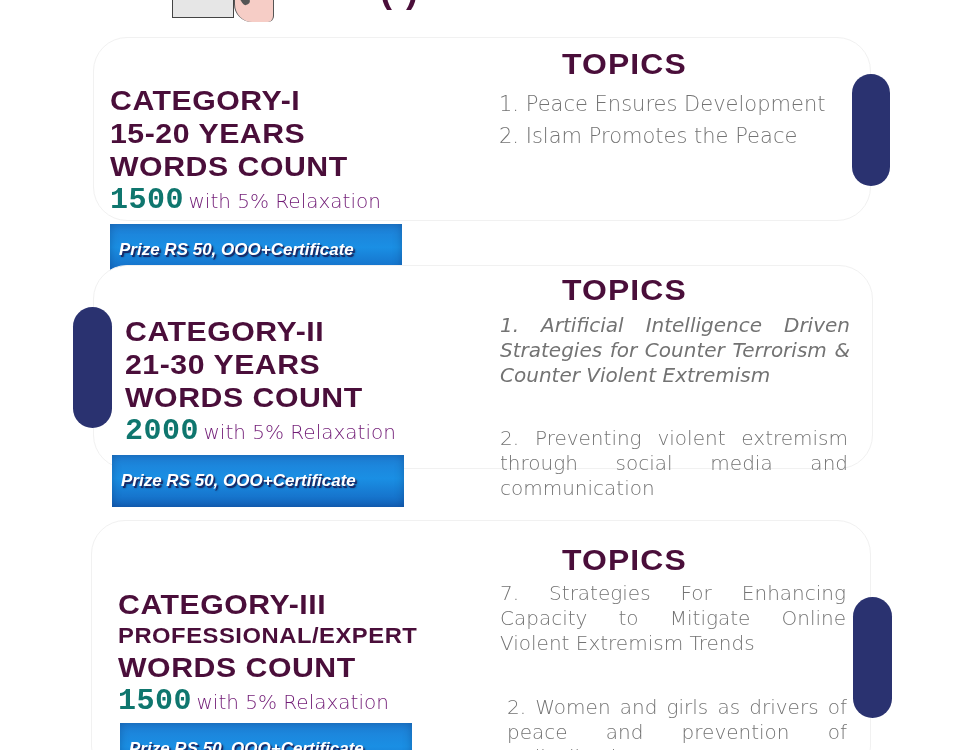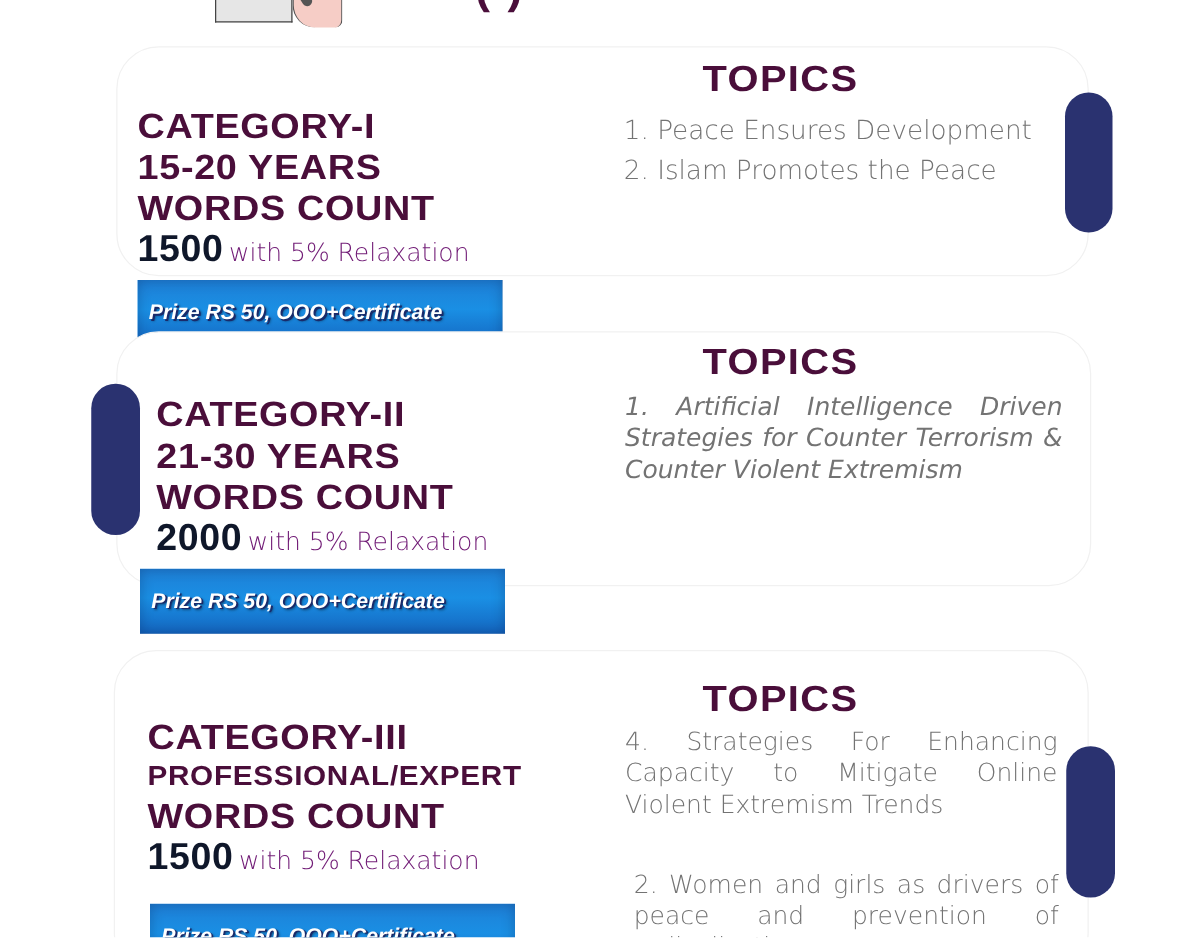--- a/index.html
+++ b/index.html
@@ -97,24 +97,24 @@
     }
     .cat-line.small {
       font-size: 22px;
       line-height: 30px;
     }
     .count-line {
       white-space: nowrap;
       line-height: 34px;
     }
     .count-num {
-      font-family: Liberation Sans, sans-serif;
+      font-family: Liberation Mono, monospace;
       font-weight: 900;
       font-size: 30px;
-      color: #0f172a;
+      color: #0f766e;
       letter-spacing: 0.5px;
     }
     .count-suffix {
       font-family: "DejaVu Sans", sans-serif;
       font-size: 20px;
       color: #701a75;
       font-weight: 300;
     }
     .prize {
       position: absolute;
@@ -206,34 +206,35 @@
       <span class="count-num">2000</span>
       <span class="count-suffix">with 5% Relaxation</span>
     </div>
   </div>
   <div class="prize" style="left:112px; top:455px; width:292px;">
     <span>Prize RS 50, OOO+Certificate</span>
   </div>
 
   <div class="topics-head" style="left:562px; top:274px;">TOPICS</div>
   <div class="topic" style="left:500px; top:313px; width:350px;font-style:italic;">1.  Artificial Intelligence Driven Strategies for Counter Terrorism &amp; Counter Violent Extremism</div>
+  <div class="topic" style="left:500px; top:426px; width:348px;">2.  Preventing violent extremism through social media and communication</div>
 
   <div class="card" style="left:91px; top:520px; width:780px; height:260px;"></div>
   <div class="pill" style="left:853px; top:597px; height:121px; width:39px;"></div>
 
-  <div class="cat-block" style="left:118px; top:573px;">
+  <div class="cat-block" style="left:118px; top:588px;">
     <div class="cat-line">CATEGORY-III</div>
     <div class="cat-line small">PROFESSIONAL/EXPERT</div>
     <div class="cat-line">WORDS COUNT</div>
     <div class="count-line">
       <span class="count-num">1500</span>
       <span class="count-suffix">with 5% Relaxation</span>
     </div>
   </div>
   <div class="prize" style="left:120px; top:723px; width:292px;">
     <span>Prize RS 50, OOO+Certificate</span>
   </div>
 
   <div class="topics-head" style="left:562px; top:544px;">TOPICS</div>
-  <div class="topic" style="left:500px; top:581px; width:346px;">4.   Strategies For Enhancing Capacity to Mitigate Online Violent Extremism Trends</div>
+  <div class="topic" style="left:500px; top:581px; width:346px;">7.   Strategies For Enhancing Capacity to Mitigate Online Violent Extremism Trends</div>
   <div class="topic" style="left:507px; top:695px; width:340px;">2. Women and girls as drivers of peace and prevention of radicalization</div>
 
 </div>
 
 </body></html>

